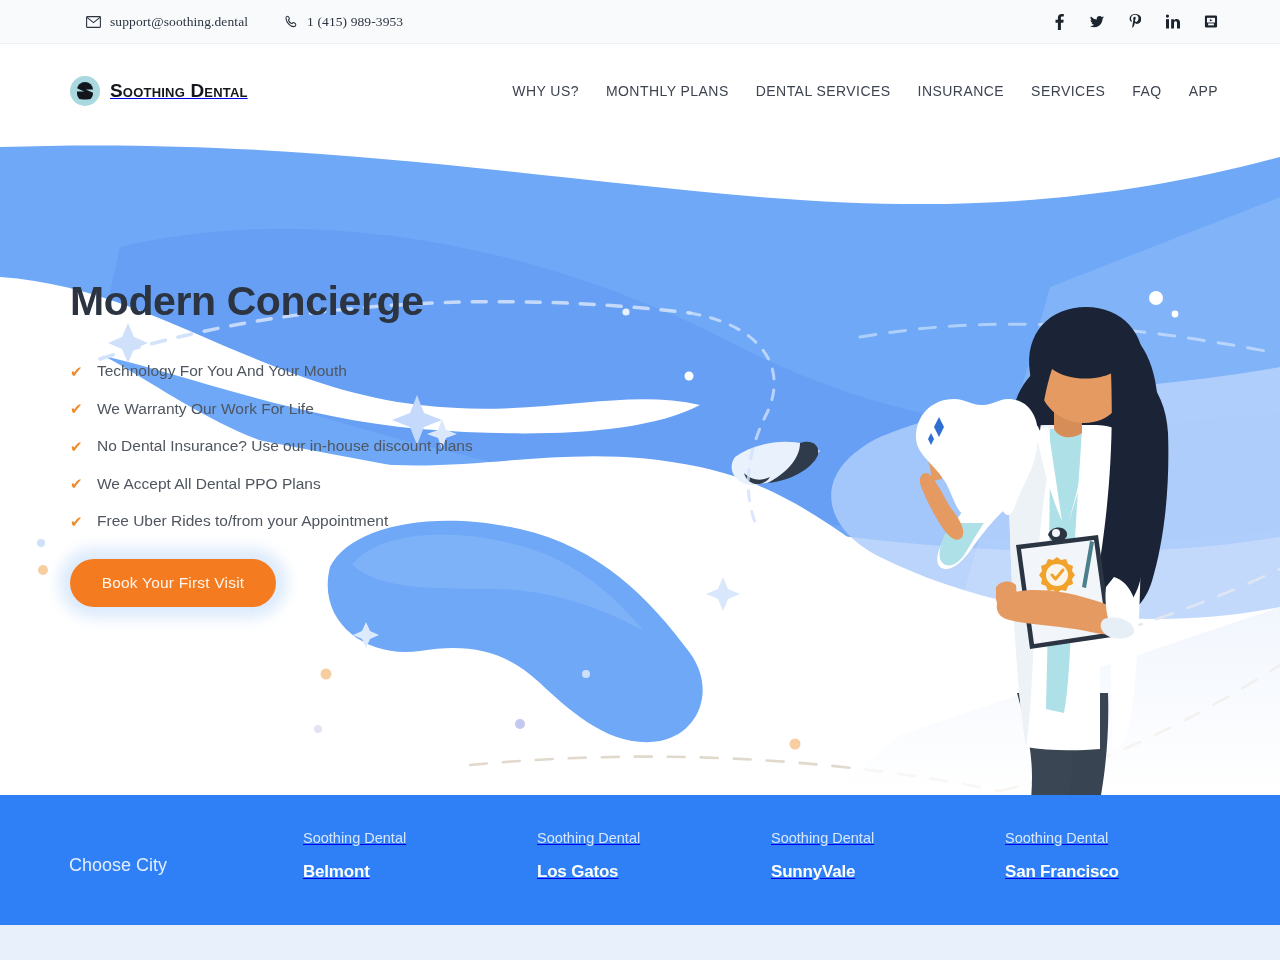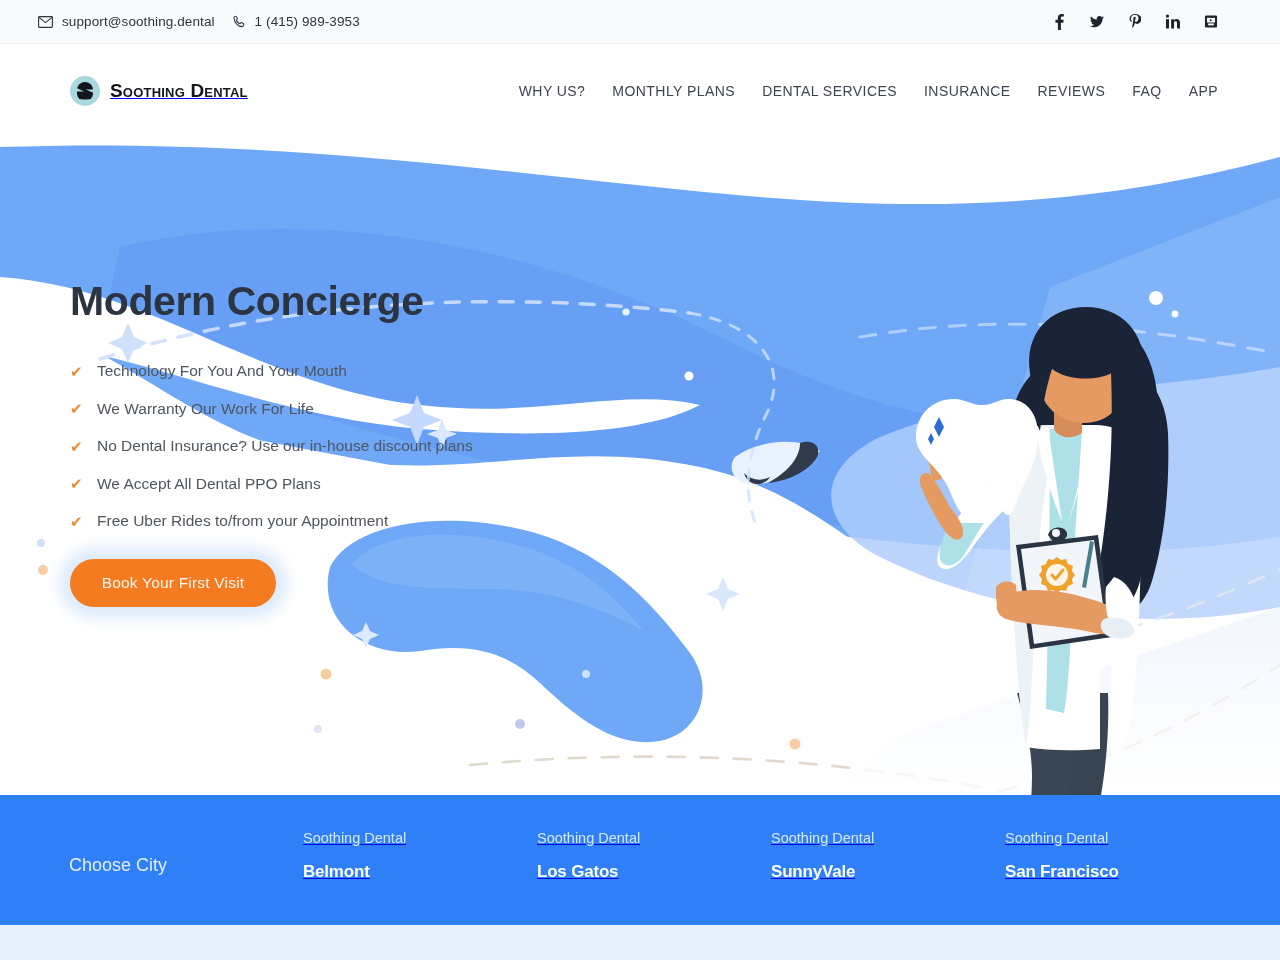--- a/index.html
+++ b/index.html
@@ -11,21 +11,21 @@
   }
   .page { position: relative; width: 1280px; height: 960px; }
 
   
   .topbar {
     position: absolute; top: 0; left: 0; width: 1280px; height: 44px;
     background: #f9fafb;
     display: flex; align-items: center;
     border-bottom: 1px solid #eef0f3;
   }
-  .topbar-left { display: flex; align-items: center; padding-left: 38px; gap: 18px; }
+  .topbar-left { display: flex; align-items: center; padding-left: 86px; gap: 37px; font-family: Liberation Serif, serif; }
   .ti { display: flex; align-items: center; gap: 9px; color: #2b3440; font-size: 13.5px; letter-spacing: .1px; }
   .ti svg { display: block; }
   .topbar-right { position: absolute; right: 62px; display: flex; align-items: center; gap: 24px; }
   .soc { color: #1c242e; display: flex; align-items: center; justify-content: center; width: 14px; height: 16px; }
   .soc svg { display:block; }
 
   
   .header {
     position: absolute; top: 44px; left: 0; width: 1280px; height: 93px;
     background: #ffffff; display: flex; align-items: center; z-index: 40;
@@ -159,21 +159,21 @@
   <div class="header">
     <a class="logo" href="#">
       <span class="logo-mark"></span>
       <span class="logo-text">Soothing Dental</span>
     </a>
     <nav class="nav">
       <a href="#">WHY US?</a>
       <a href="#">MONTHLY PLANS</a>
       <a href="#">DENTAL SERVICES</a>
       <a href="#">INSURANCE</a>
-      <a href="#">REVIEWS</a>
+      <a href="#">SERVICES</a>
       <a href="#">FAQ</a>
       <a href="#">APP</a>
     </nav>
   </div>
 
   <div class="hero">
 
     <svg class="hero-art" viewBox="0 0 1280 658" preserveAspectRatio="none">
       <defs>
         <clipPath id="heroclip">

